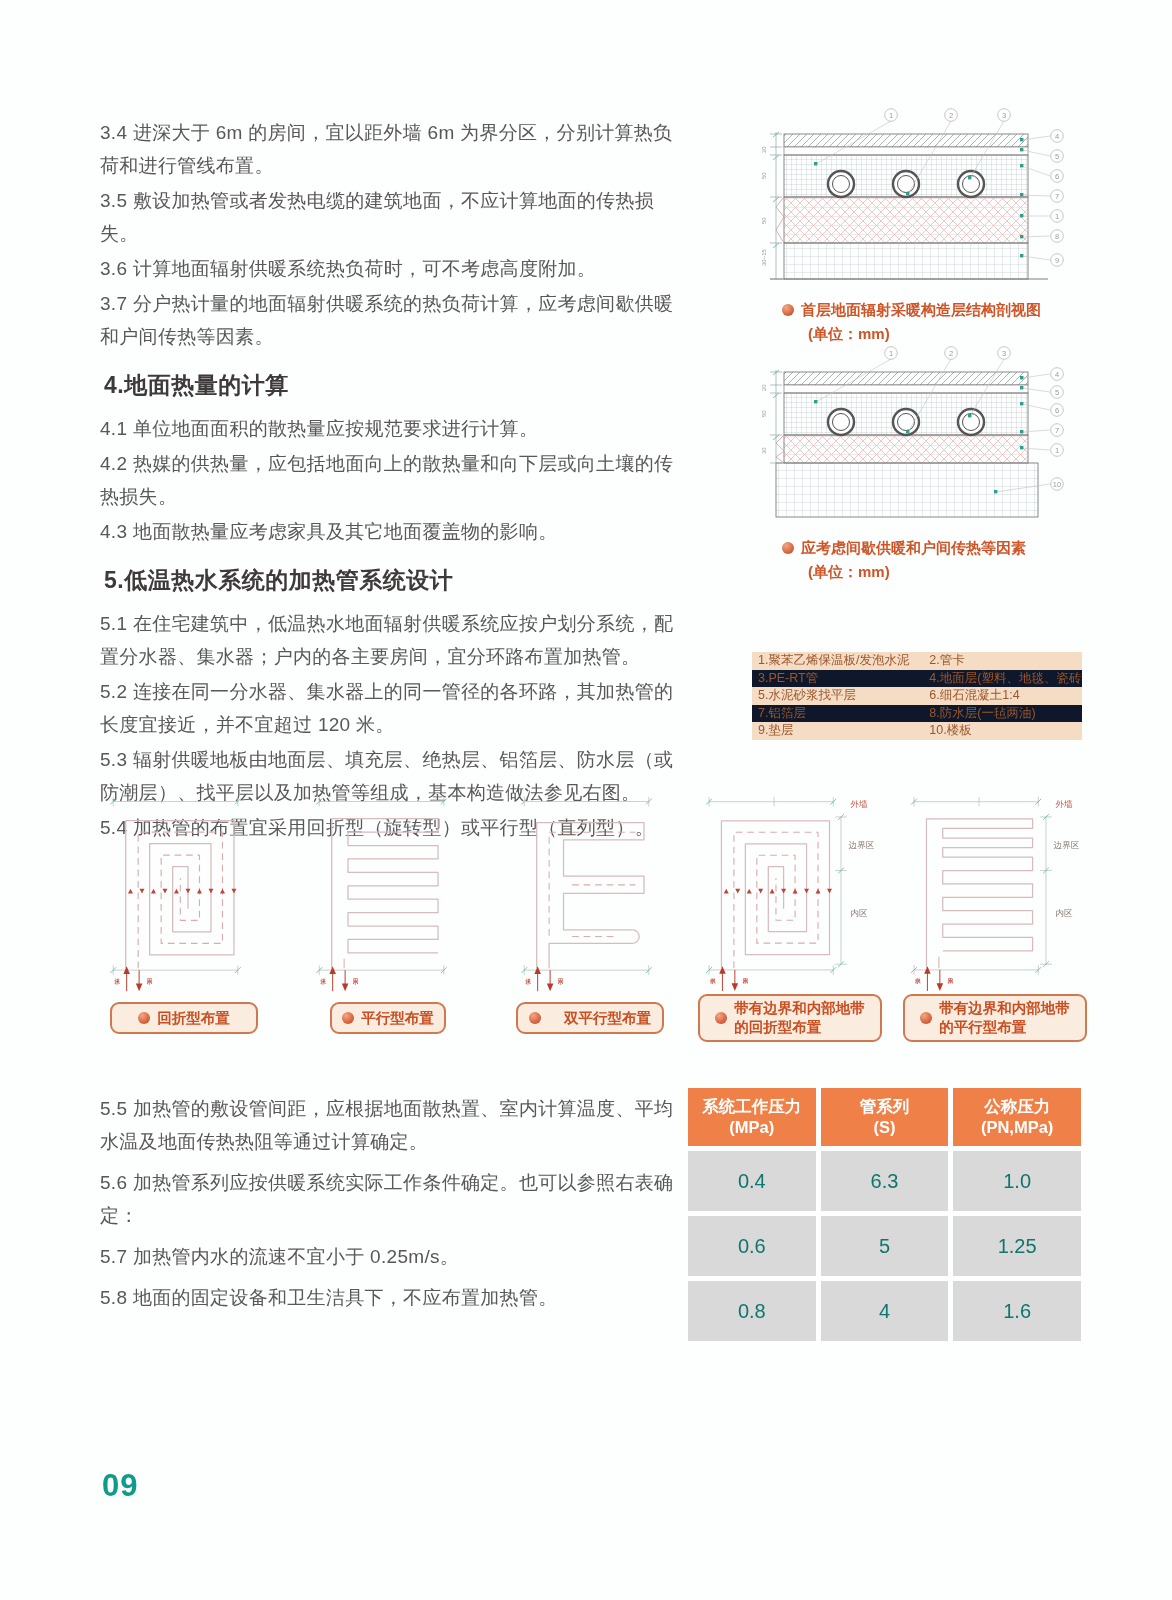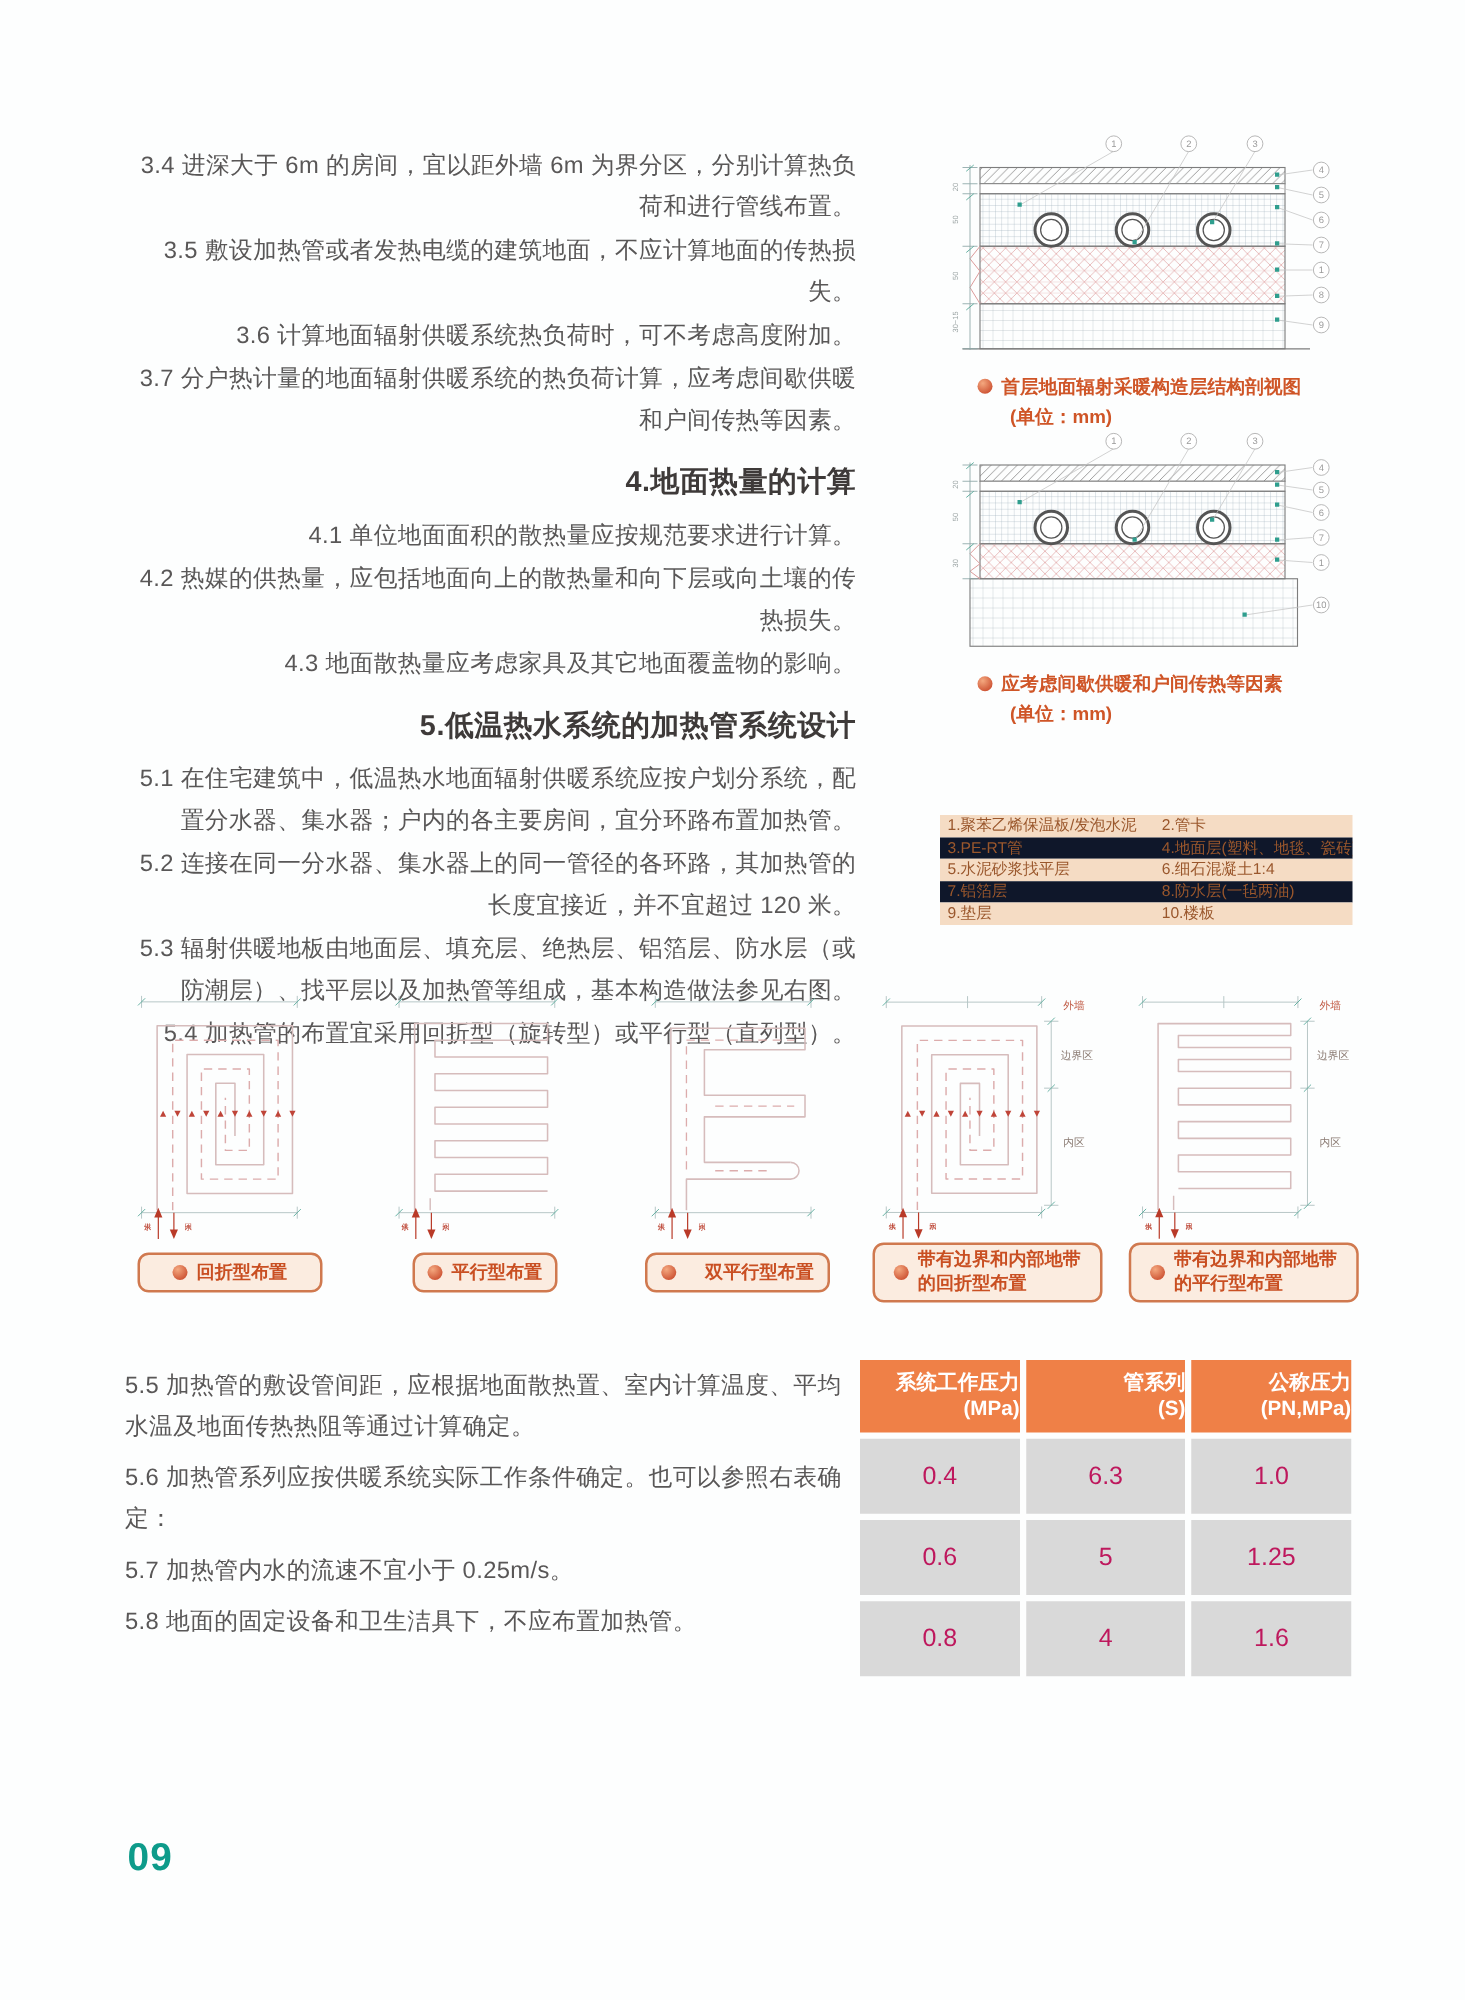--- a/index.html
+++ b/index.html
@@ -1,21 +1,21 @@
 <!DOCTYPE html>
 <html><head>
 <meta charset="utf-8">
 <style>
   html,body{margin:0;padding:0;background:#ffffff;}
   body{font-family:"Liberation Sans","DejaVu Sans",sans-serif;}
   .page{position:relative;width:1172px;height:1600px;background:#fdfefe;overflow:hidden;}
 
   
   .textcol{position:absolute;left:100px;top:116px;width:585px;color:#595757;
-           font-size:19px;line-height:33px;letter-spacing:.3px;text-align:right;}
+           font-size:19px;line-height:33px;letter-spacing:.3px;text-align:left;}
   .para{margin:0 0 2px 0;}
   .h1{font-size:23px;font-weight:bold;color:#3e3a39;margin:16px 0 10px 4px;letter-spacing:.5px;}
 
   .textcol2{position:absolute;left:100px;top:1092px;width:588px;color:#595757;
             font-size:19px;line-height:33px;letter-spacing:.3px;}
   .textcol2 .para{margin:0 0 8px 0;}
 
   
   .figcap{position:absolute;color:#cf5527;font-weight:bold;font-size:15px;line-height:24px;}
   .figcap .ball{display:inline-block;width:12px;height:12px;border-radius:50%;
@@ -35,22 +35,22 @@
   .capbox{position:absolute;border:2px solid #d0794f;border-radius:9px;background:#fbece0;
           color:#c94f22;font-weight:bold;font-size:14.5px;display:flex;align-items:center;
           justify-content:center;padding:2px 6px;box-sizing:border-box;text-align:left;line-height:19px;}
   .capbox .ball{flex:0 0 auto;width:12px;height:12px;border-radius:50%;
      background:radial-gradient(circle at 35% 30%,#f4a87f,#c23a1d);margin-right:7px;}
 
   
   .ptable{position:absolute;left:688px;top:1088px;width:393px;display:grid;
           grid-template-columns:1fr 1fr 1fr;grid-template-rows:58px 60px 60px 60px;gap:5px;}
   .pth{background:#ef8047;color:#ffffff;font-weight:bold;font-size:16.5px;line-height:21px;
-       display:flex;flex-direction:column;align-items:flex-end;justify-content:center;}
-  .ptd{background:#d9d9d9;color:#be185d;font-size:20px;display:flex;align-items:center;justify-content:center;}
+       display:flex;flex-direction:column;align-items:center;justify-content:center;}
+  .ptd{background:#d9d9d9;color:#0f766e;font-size:20px;display:flex;align-items:center;justify-content:center;}
 
   .pagenum{position:absolute;left:102px;top:1468px;color:#0d9b8a;font-size:31px;font-weight:bold;letter-spacing:1px;}
 
   svg{display:block;}
   .fig{position:absolute;}
 </style>
 </head>
 <body>
 
 <div class="page">

